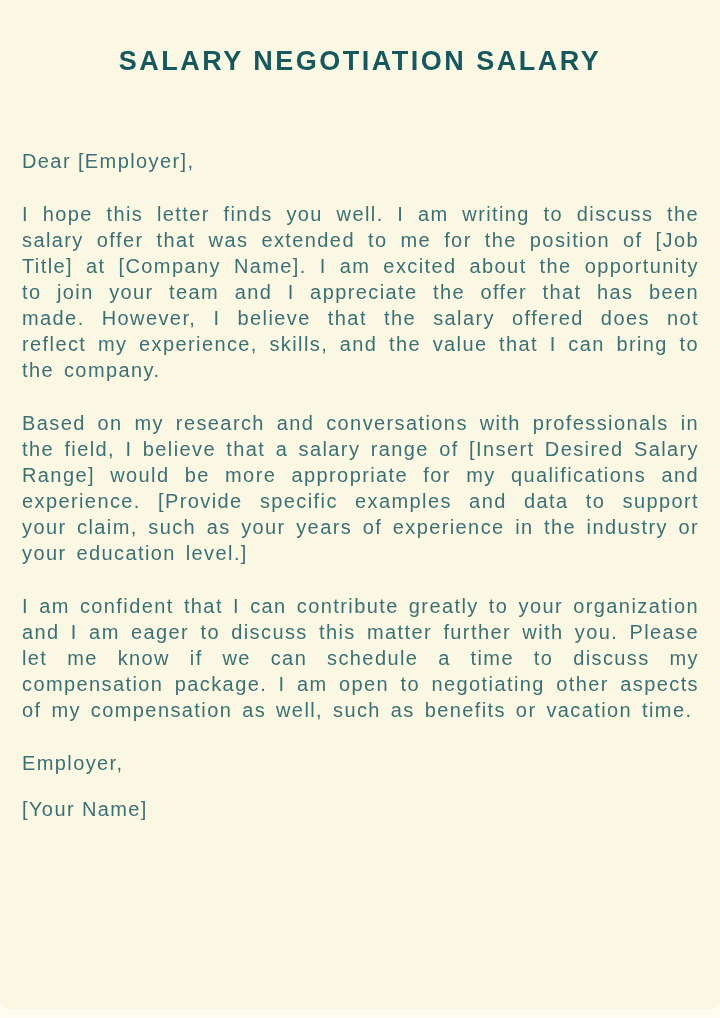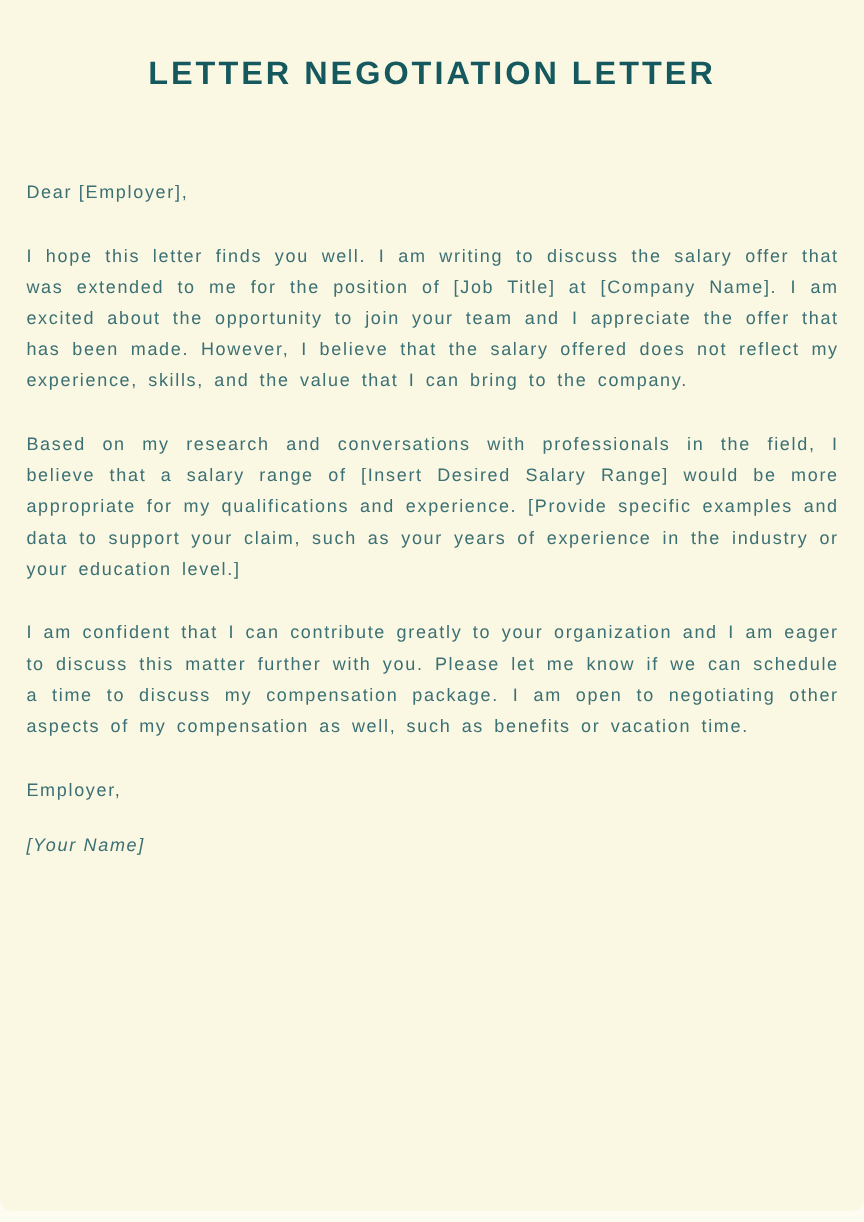--- a/index.html
+++ b/index.html
@@ -39,21 +39,21 @@
     letter-spacing: 2.5px;
     color: #15595f;
   }
 
   .letter {
     position: absolute;
     top: 148px;
     left: 22px;
     right: 21px;
     color: #3b7074;
-    font-size: 15px;
+    font-size: 20px;
     line-height: 26px;
     letter-spacing: 1.4px;
   }
 
   .salutation {
     margin-bottom: 27px;
   }
 
   .para {
     margin-bottom: 27px;
@@ -65,42 +65,41 @@
     margin-bottom: 12px;
   }
 
   .closing {
     margin-top: 27px;
     margin-bottom: 20px;
   }
 
   .signature {
     margin-bottom: 17px;
-    font-style: italic;
   }
 
   .footer {
     position: absolute;
     bottom: 46px;
     left: 0;
     width: 100%;
     text-align: center;
     font-size: 20px;
     letter-spacing: 0.6px;
     color: #2e6e76;
     font-weight: 500;
   }
 </style>
 </head>
 <body>
 
 <div class="page">
   <div class="sheet"></div>
 
-  <h1 class="title">LETTER NEGOTIATION LETTER</h1>
+  <h1 class="title">SALARY NEGOTIATION SALARY</h1>
 
   <div class="letter">
     <p class="salutation">Dear [Employer],</p>
 
     <p class="para">I hope this letter finds you well. I am writing to discuss the salary offer that was extended to me for the position of [Job Title] at [Company Name]. I am excited about the opportunity to join your team and I appreciate the offer that has been made. However, I believe that the salary offered does not reflect my experience, skills, and the value that I can bring to the company.</p>
 
     <p class="para">Based on my research and conversations with professionals in the field, I believe that a salary range of [Insert Desired Salary Range] would be more appropriate for my qualifications and experience. [Provide specific examples and data to support your claim, such as your years of experience in the industry or your education level.]</p>
 
     <p class="para tight">I am confident that I can contribute greatly to your organization and I am eager to discuss this matter further with you. Please let me know if we can schedule a time to discuss my compensation package. I am open to negotiating other aspects of my compensation as well, such as benefits or vacation time.</p>
 

